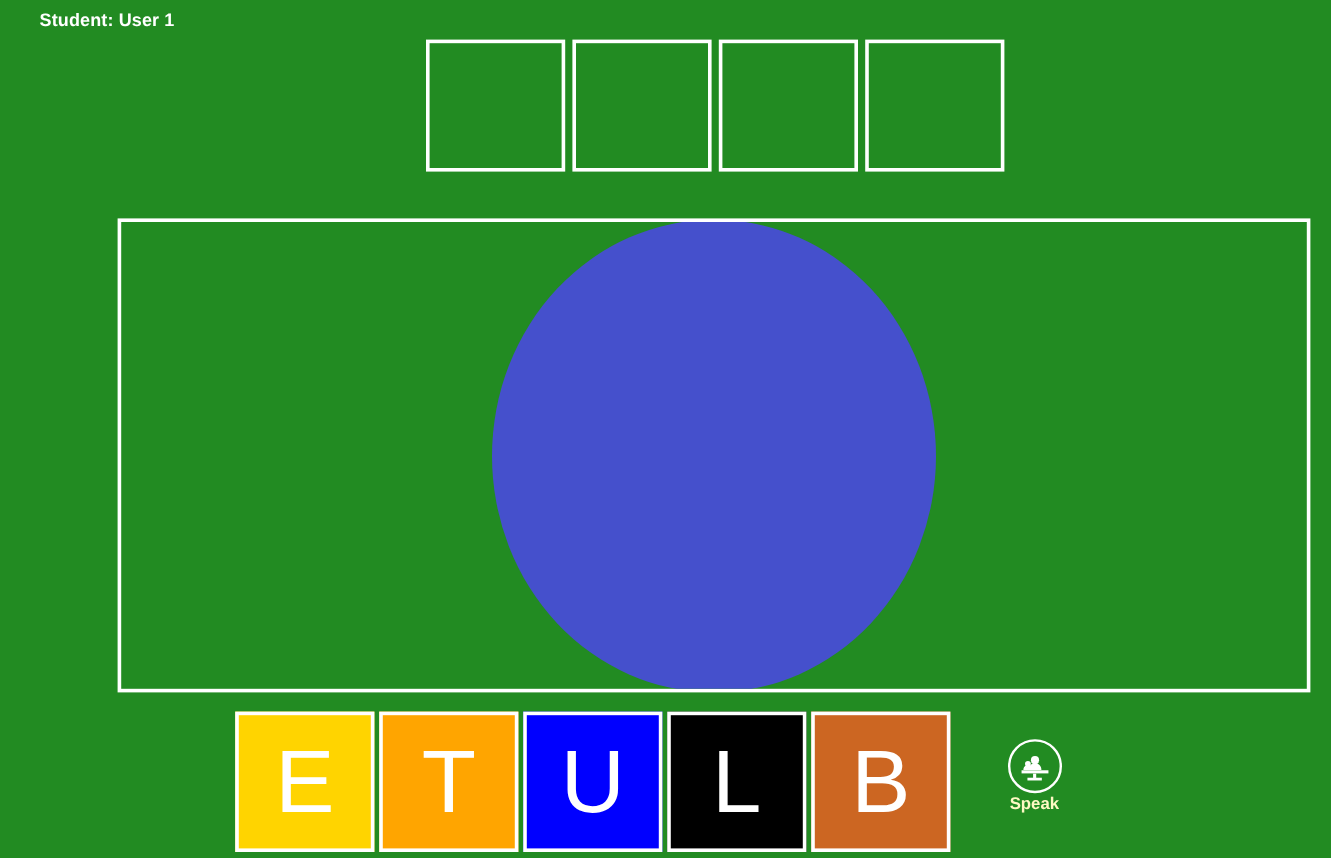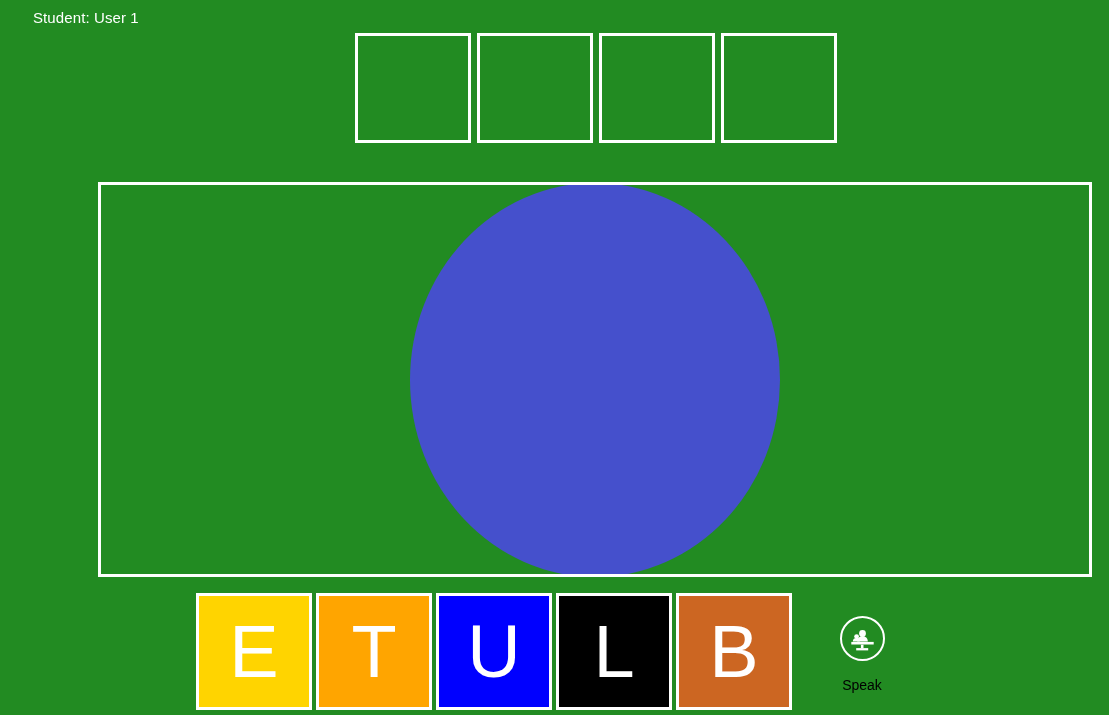--- a/index.html
+++ b/index.html
@@ -21,21 +21,21 @@
     background: #228B22;
   }
 
   
   #student-label {
     position: absolute;
     left: 33px;
     top: 9px;
     color: #ffffff;
     font-size: 15px;
-    font-weight: 400;
+    font-weight: 700;
     letter-spacing: 0.1px;
     white-space: nowrap;
     user-select: none;
   }
 
   
   #answer-slots {
     position: absolute;
     left: 355px;
     top: 33px;
@@ -133,24 +133,24 @@
     width: 45px;
     height: 45px;
     border-radius: 50%;
     border: 2px solid #ffffff;
     display: flex;
     align-items: center;
     justify-content: center;
     box-sizing: border-box;
   }
   .action-button .action-label {
-    margin-top: 16px;
-    color: #000000;
+    margin-top: 0;
+    color: #fef9c3;
     font-size: 14px;
-    font-weight: normal;
+    font-weight: bold;
     white-space: nowrap;
     user-select: none;
   }
 </style>
 </head>
 <body>
 
 <div id="app">
 
   <div id="student-label">Student: User 1</div>

